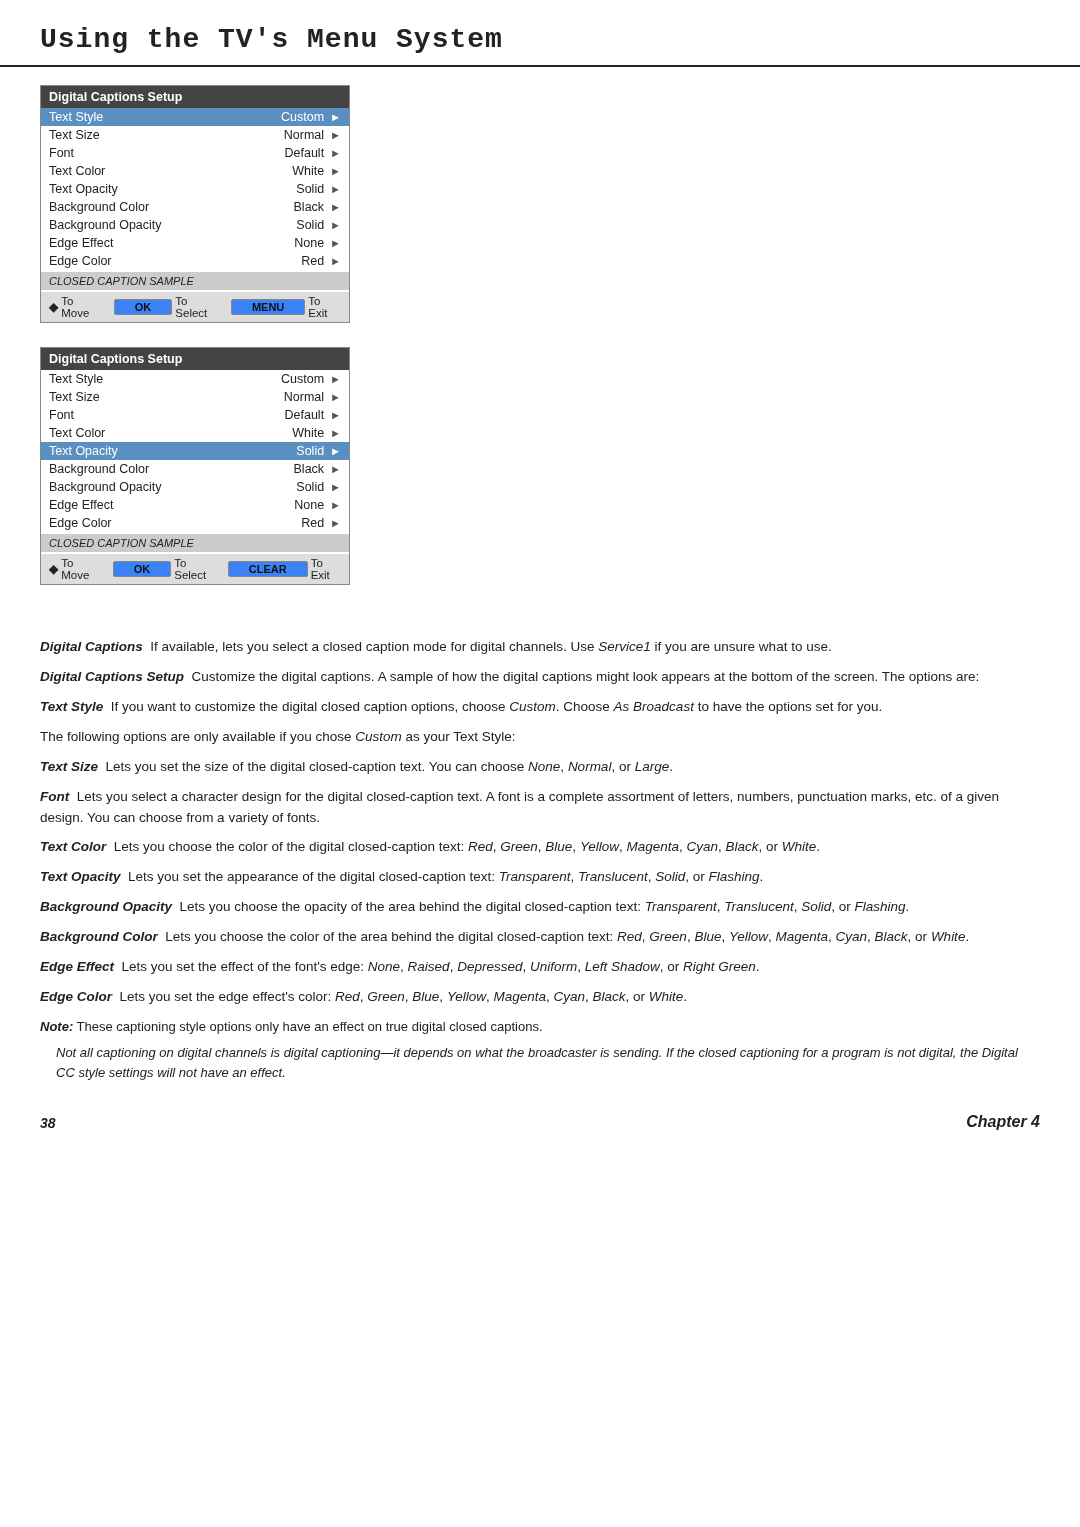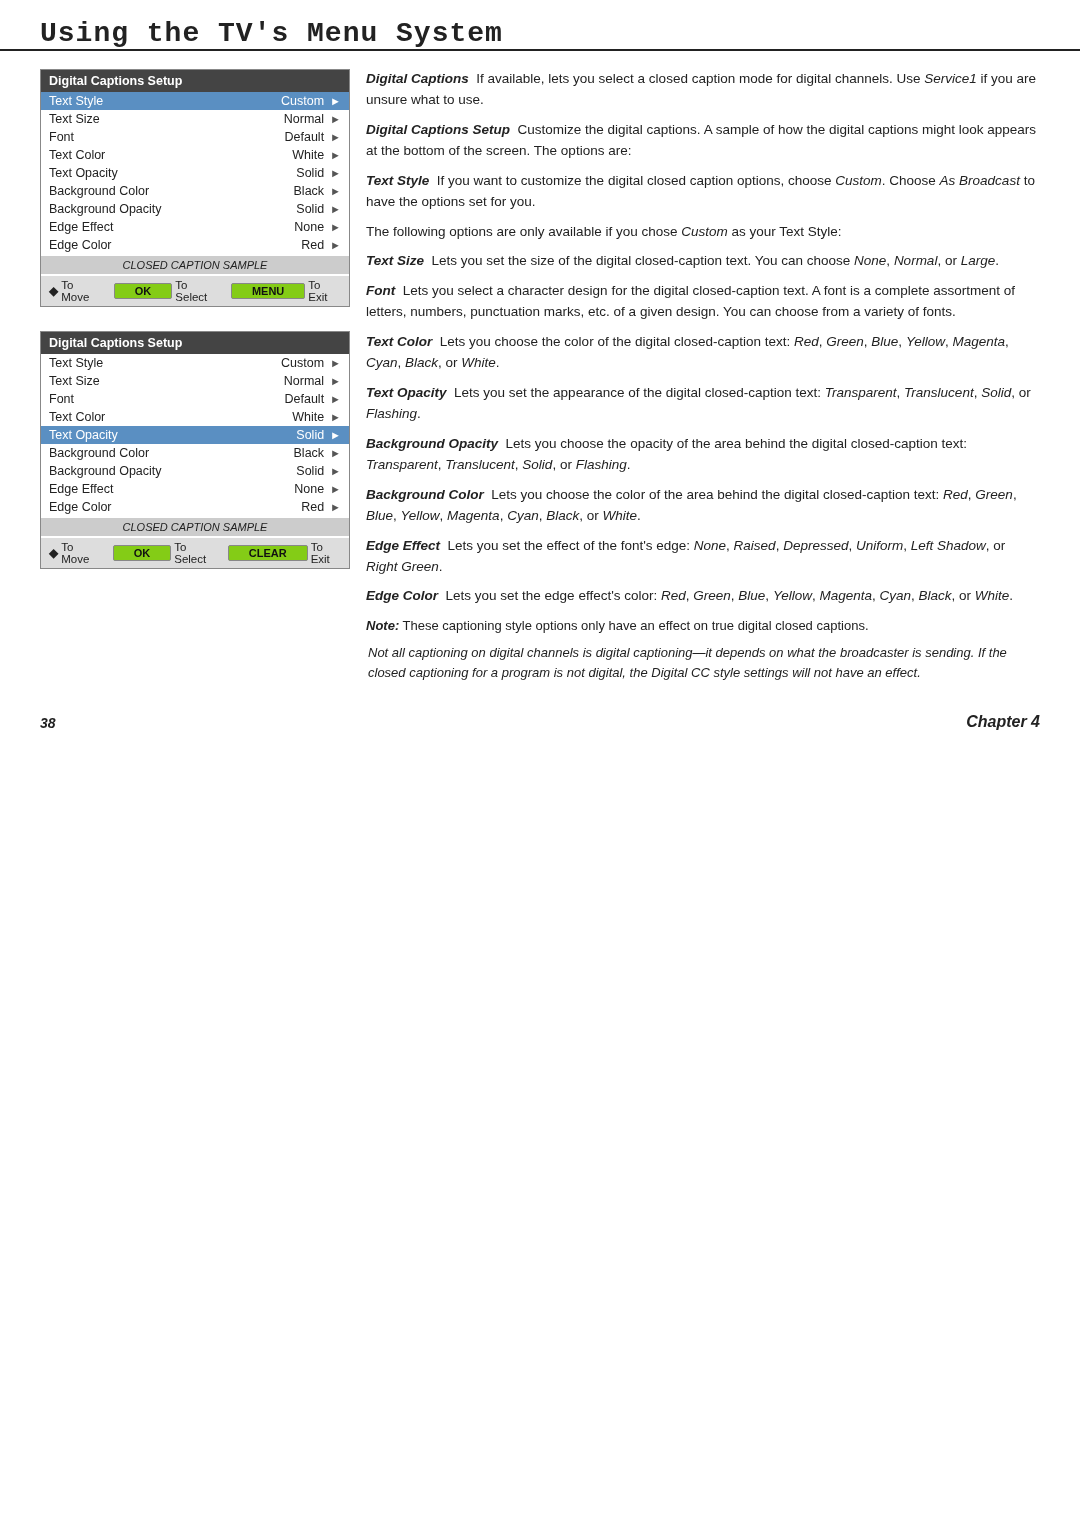--- a/index.html
+++ b/index.html
@@ -7,37 +7,39 @@
       width: 1080px;
       min-height: 1527px;
       background: #fff;
       font-family: Arial, Helvetica, sans-serif;
       font-size: 14px;
       color: #222;
     }
 
     
     .page-header {
-      padding: 18px 40px 0 40px;
+      padding: 18px 40px 10px 40px;
       border-bottom: 2px solid #222;
       margin-bottom: 18px;
+      margin-top: 6px;
     }
     .page-header h1 {
       font-family: 'Courier New', Courier, monospace;
       font-size: 28px;
       font-weight: 900;
       letter-spacing: 1px;
       color: #222;
     }
 
     
     .content-wrapper {
       display: flex;
+      flex-direction: column;
       padding: 0 40px;
-      gap: 16px;
+      gap: 28px;
     }
     .left-col {
       width: 310px;
       flex-shrink: 0;
     }
     .right-col {
       flex: 1;
       font-size: 13.5px;
       line-height: 1.55;
     }
@@ -76,25 +78,24 @@
       font-size: 12.5px;
     }
     .menu-row-arrow {
       font-size: 11px;
       color: #555;
     }
     .menu-row.selected .menu-row-arrow {
       color: #fff;
     }
     .closed-caption-sample {
-      text-align: center;
       background: #ccc;
       color: #222;
       font-size: 11px;
-      padding: 3px 16px;
+      padding: 3px 8px;
       margin: 2px 0;
       font-style: italic;
     }
     .menu-footer {
       display: flex;
       flex-direction: row;
       align-items: center;
       background: #ddd;
       padding: 3px 8px;
       gap: 10px;
@@ -104,40 +105,40 @@
       display: flex;
       align-items: center;
       gap: 3px;
     }
     .footer-icon {
       font-size: 12px;
       font-weight: bold;
       color: #222;
     }
     .footer-btn {
-      background: #84cc16;
+      background: #3b82f6;
       color: #111;
       font-size: 11px;
       padding: 1px 20px;
       border: 1px solid #888;
       border-radius: 2px;
       font-weight: bold;
     }
     .right-col .section-entry {
       margin-bottom: 9px;
     }
     .right-col .bold-italic { font-weight: bold; font-style: italic; }
 
     
     .note-block {
       margin-top: 8px;
       font-size: 13px;
     }
     .note-indent {
-      margin-left: 2px;
+      margin-left: 16px;
       font-style: italic;
       margin-top: 6px;
       font-size: 13px;
       line-height: 1.55;
     }
 
     
     .page-footer {
       display: flex;
       flex-direction: row;

